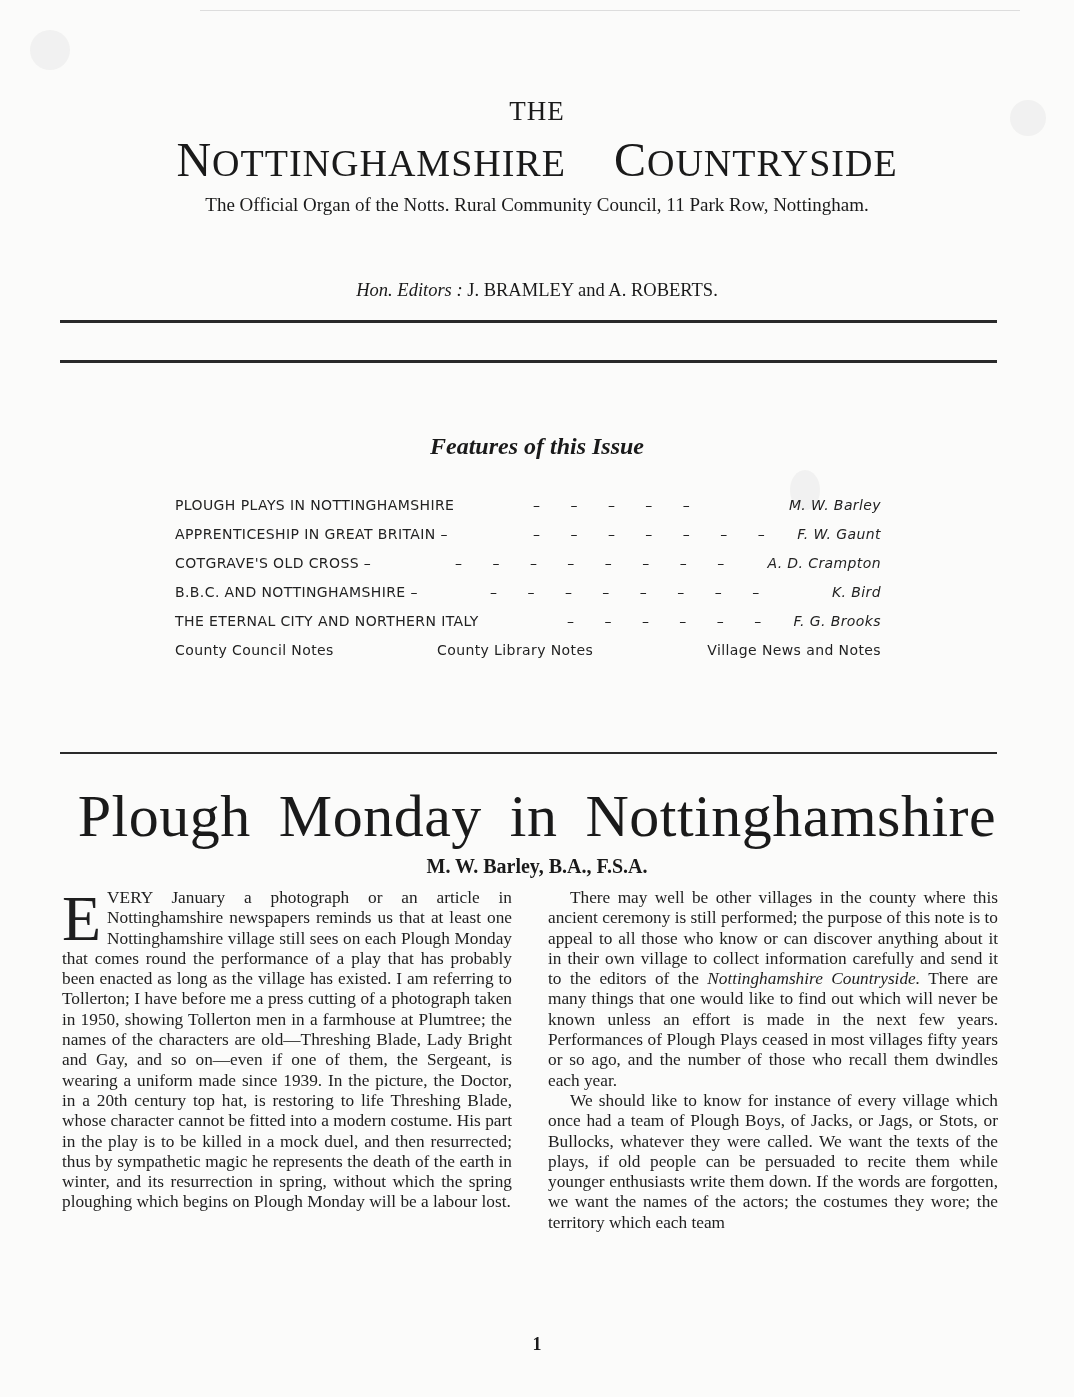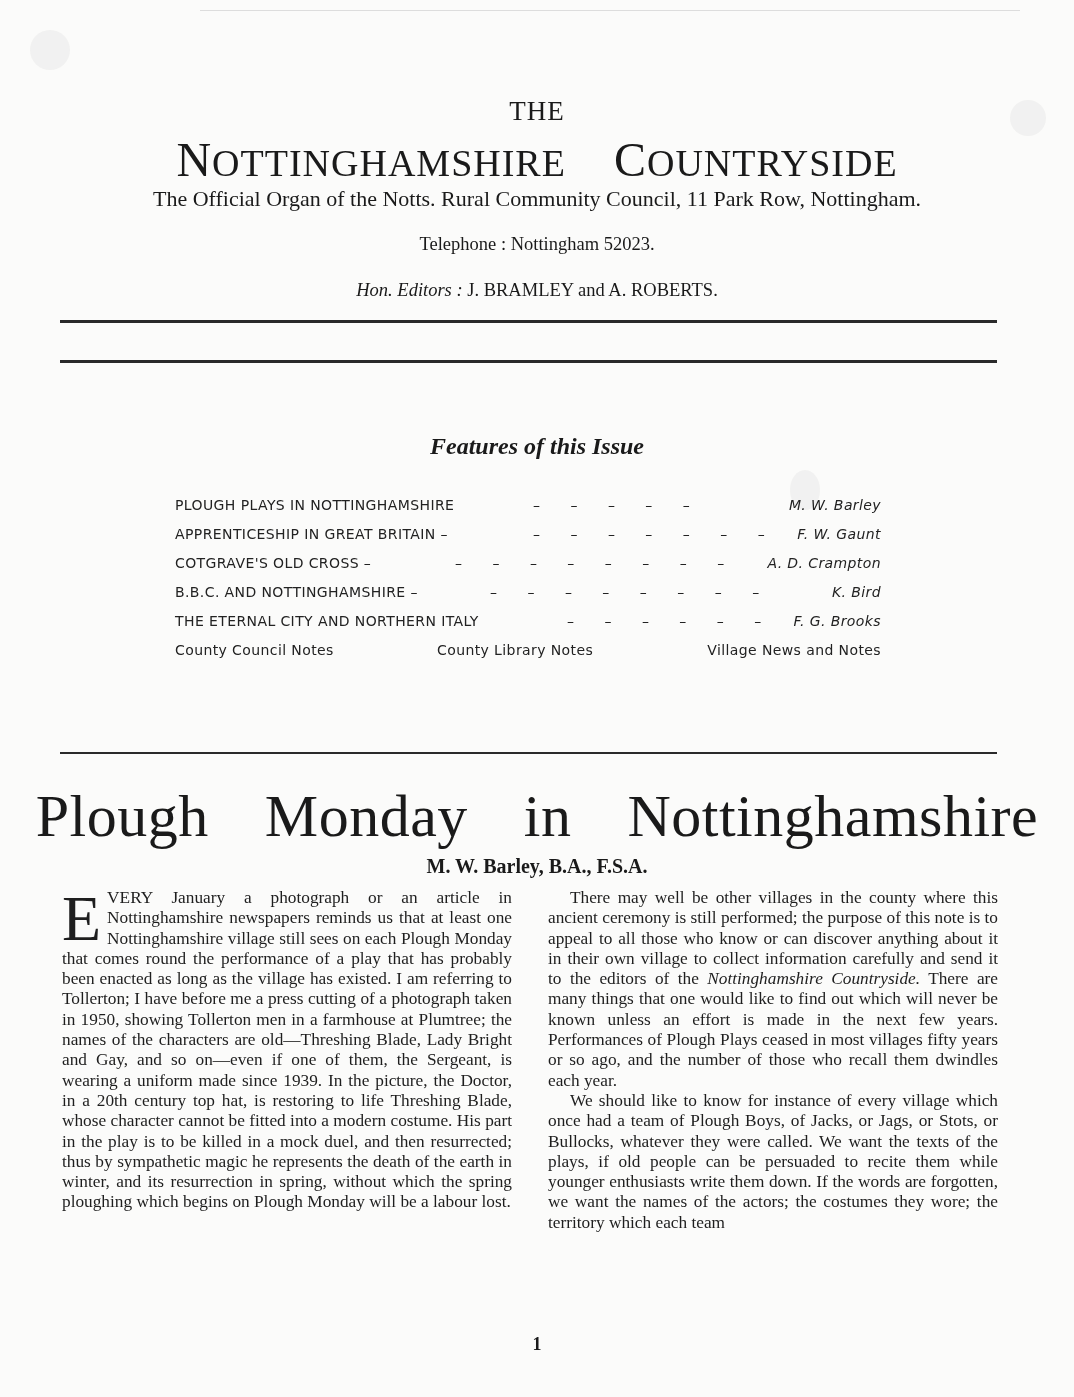--- a/index.html
+++ b/index.html
@@ -8,40 +8,40 @@
     background: #fbfbfa;
     color: #1a1a1a;
     font-family: "Liberation Serif", "DejaVu Serif", serif;
     position: relative;
   }
   .page { position: absolute; left: 0; top: 0; width: 1074px; height: 1397px; }
   .the { position: absolute; top: 96px; left: 0; width: 1074px; font-size: 27px; letter-spacing: 1px; text-align: center; }
   .masthead { position: absolute; top: 132px; left: 0; width: 1074px; text-align: center; font-size: 48px; letter-spacing: 1px; font-weight: normal; }
   .masthead .sc { font-size: 38px; }
   .masthead .gap { display: inline-block; width: 48px; }
-  .organ { position: absolute; top: 186px; left: 0; width: 1074px; text-align: center; font-size: 22px; }
+  .organ { position: absolute; top: 194px; left: 0; width: 1074px; text-align: center; font-size: 19px; }
   .phone { position: absolute; top: 234px; left: 0; width: 1074px; text-align: center; font-size: 18.5px; }
   .editors { position: absolute; top: 280px; left: 0; width: 1074px; text-align: center; font-size: 18.5px; }
   .editors i { font-style: italic; }
   .rule { position: absolute; left: 60px; width: 937px; height: 3px; background: #2a2a2a; }
   .rule.thin { height: 2px; }
   .issue-bar { position: absolute; top: 330px; left: 60px; width: 937px; height: 24px; font-size: 18.5px; color: #333; }
   .issue-bar .vol { position: absolute; left: 0; top: 0; }
   .issue-bar .date { position: absolute; left: 0; width: 937px; text-align: center; top: 0; letter-spacing: 0.5px; }
   .issue-bar .price { position: absolute; right: 0; top: 0; }
   .features-title { position: absolute; top: 433px; left: 0; width: 1074px; text-align: center; font-size: 24px; font-style: italic; font-weight: bold; }
   .toc { position: absolute; left: 175px; top: 494px; width: 706px; font-family: "DejaVu Sans", "Liberation Sans", sans-serif; font-size: 14px; letter-spacing: 0.4px; color: #222; }
   .toc-row { position: relative; height: 29px; }
   .toc-row .t { position: absolute; left: 0; top: 3px; }
   .toc-row .dashes { position: absolute; top: 3px; letter-spacing: 13px; }
   .toc-row .a { position: absolute; right: 0; top: 3px; font-style: italic; }
   .toc-notes { position: relative; height: 29px; }
   .toc-notes span { position: absolute; top: 3px; }
   .headline { position: absolute; top: 782px; left: 0; width: 1074px; text-align: center; font-size: 60px; letter-spacing: 0.5px; }
-  .headline .w { display: inline-block; margin: 0 28px; }
+  .headline .w { display: inline-block; margin: 0 14px; }
   .byline { position: absolute; top: 855px; left: 0; width: 1074px; text-align: center; font-size: 20px; font-weight: bold; }
   .col { position: absolute; top: 888px; font-size: 17.3px; line-height: 20.3px; text-align: justify; color: #1e1e1e; }
   .col.left { left: 62px; width: 450px; }
   .col.right { left: 548px; width: 450px; }
   .col p { margin: 0; }
   .col p.indent { text-indent: 22px; }
   .dropcap { float: left; font-size: 64px; line-height: 54px; margin: 4px 6px 0 0; }
   .col i { font-style: italic; }
   .folio { position: absolute; top: 1334px; left: 0; width: 1074px; text-align: center; font-size: 18px; font-weight: bold; }
   .top-rule { position: absolute; top: 10px; left: 200px; width: 820px; height: 1px; background: #ddd; }
@@ -54,21 +54,20 @@
   <div class="top-rule"></div>
   <div class="smudge" style="left:30px;top:30px;width:40px;height:40px;"></div>
   <div class="smudge" style="left:1010px;top:100px;width:36px;height:36px;"></div>
   <div class="smudge" style="left:790px;top:470px;width:30px;height:40px;"></div>
 
   <div class="the">THE</div>
   <div class="masthead">
     <span>N</span><span class="sc">OTTINGHAMSHIRE</span><span class="gap"></span><span>C</span><span class="sc">OUNTRYSIDE</span>
   </div>
   <div class="organ">The Official Organ of the Notts. Rural Community Council, 11 Park Row, Nottingham.</div>
-  <div class="phone">Telephone :  Nottingham 52023.</div>
   <div class="editors">
     <i>Hon. Editors :</i><span> J. BRAMLEY and A. ROBERTS.</span>
   </div>
 
   <div class="rule" style="top:320px;"></div>
   <div class="rule" style="top:360px;"></div>
 
   <div class="features-title">Features of this Issue</div>
 
   <div class="toc">

